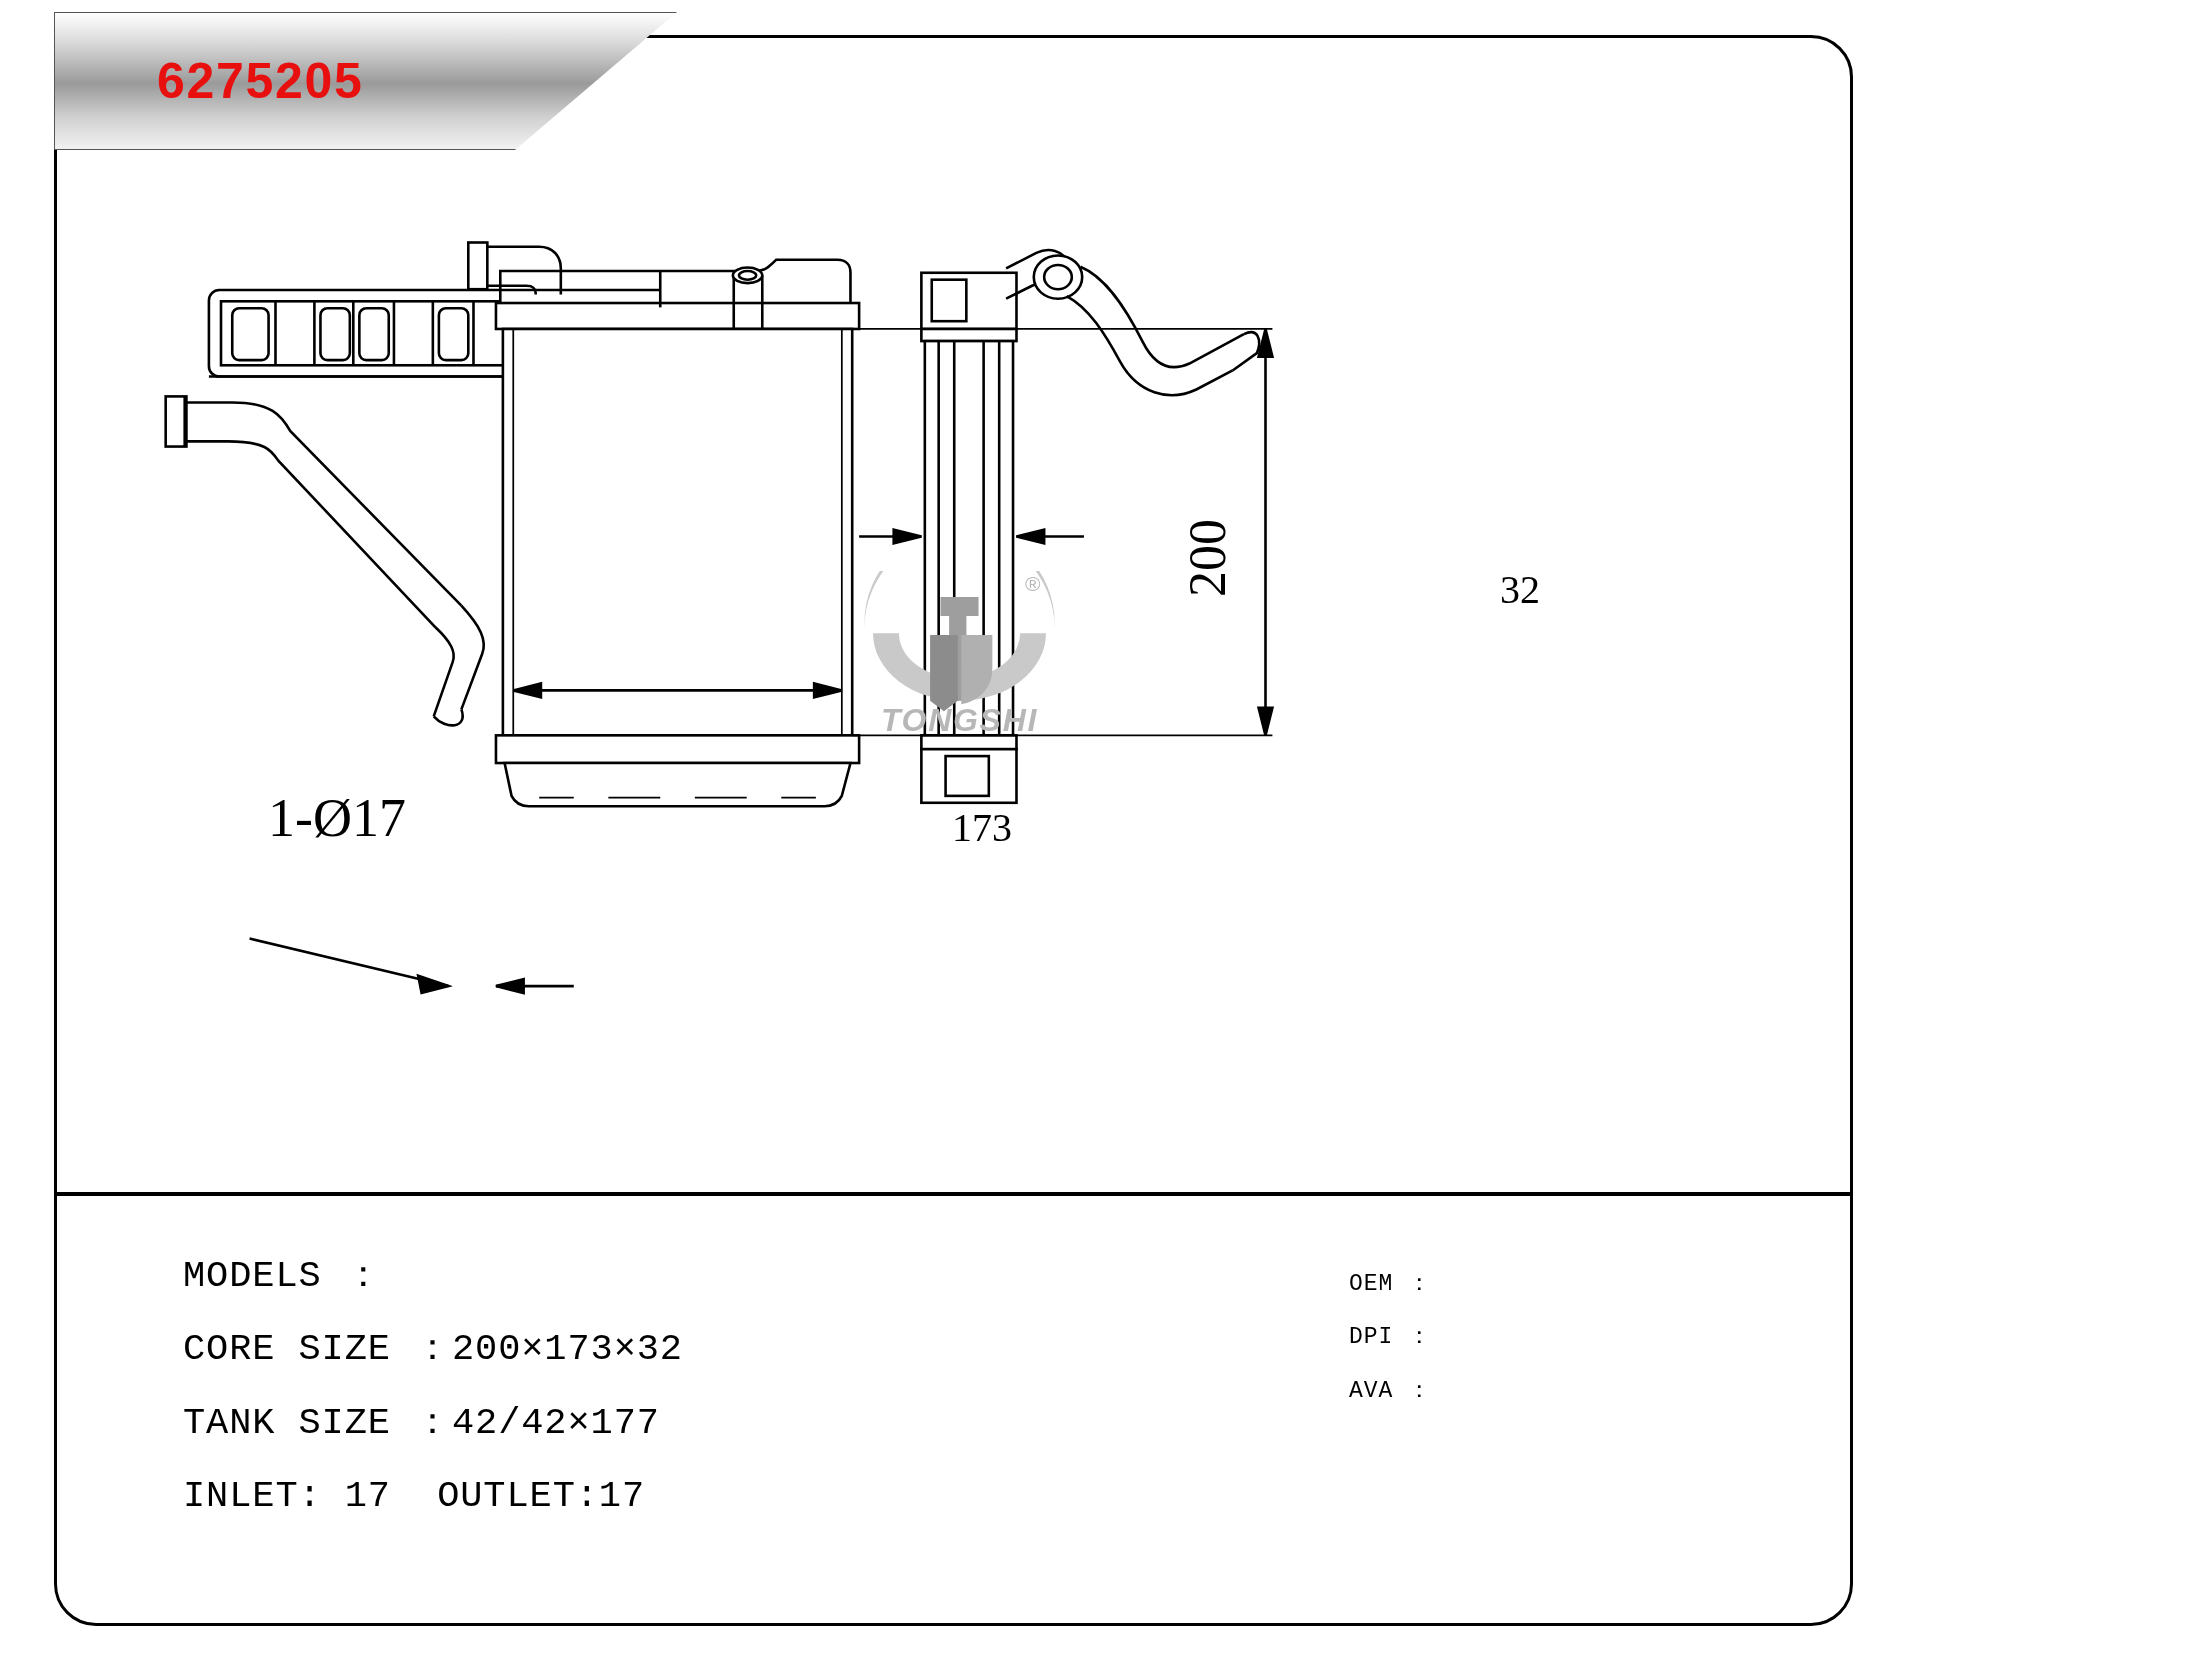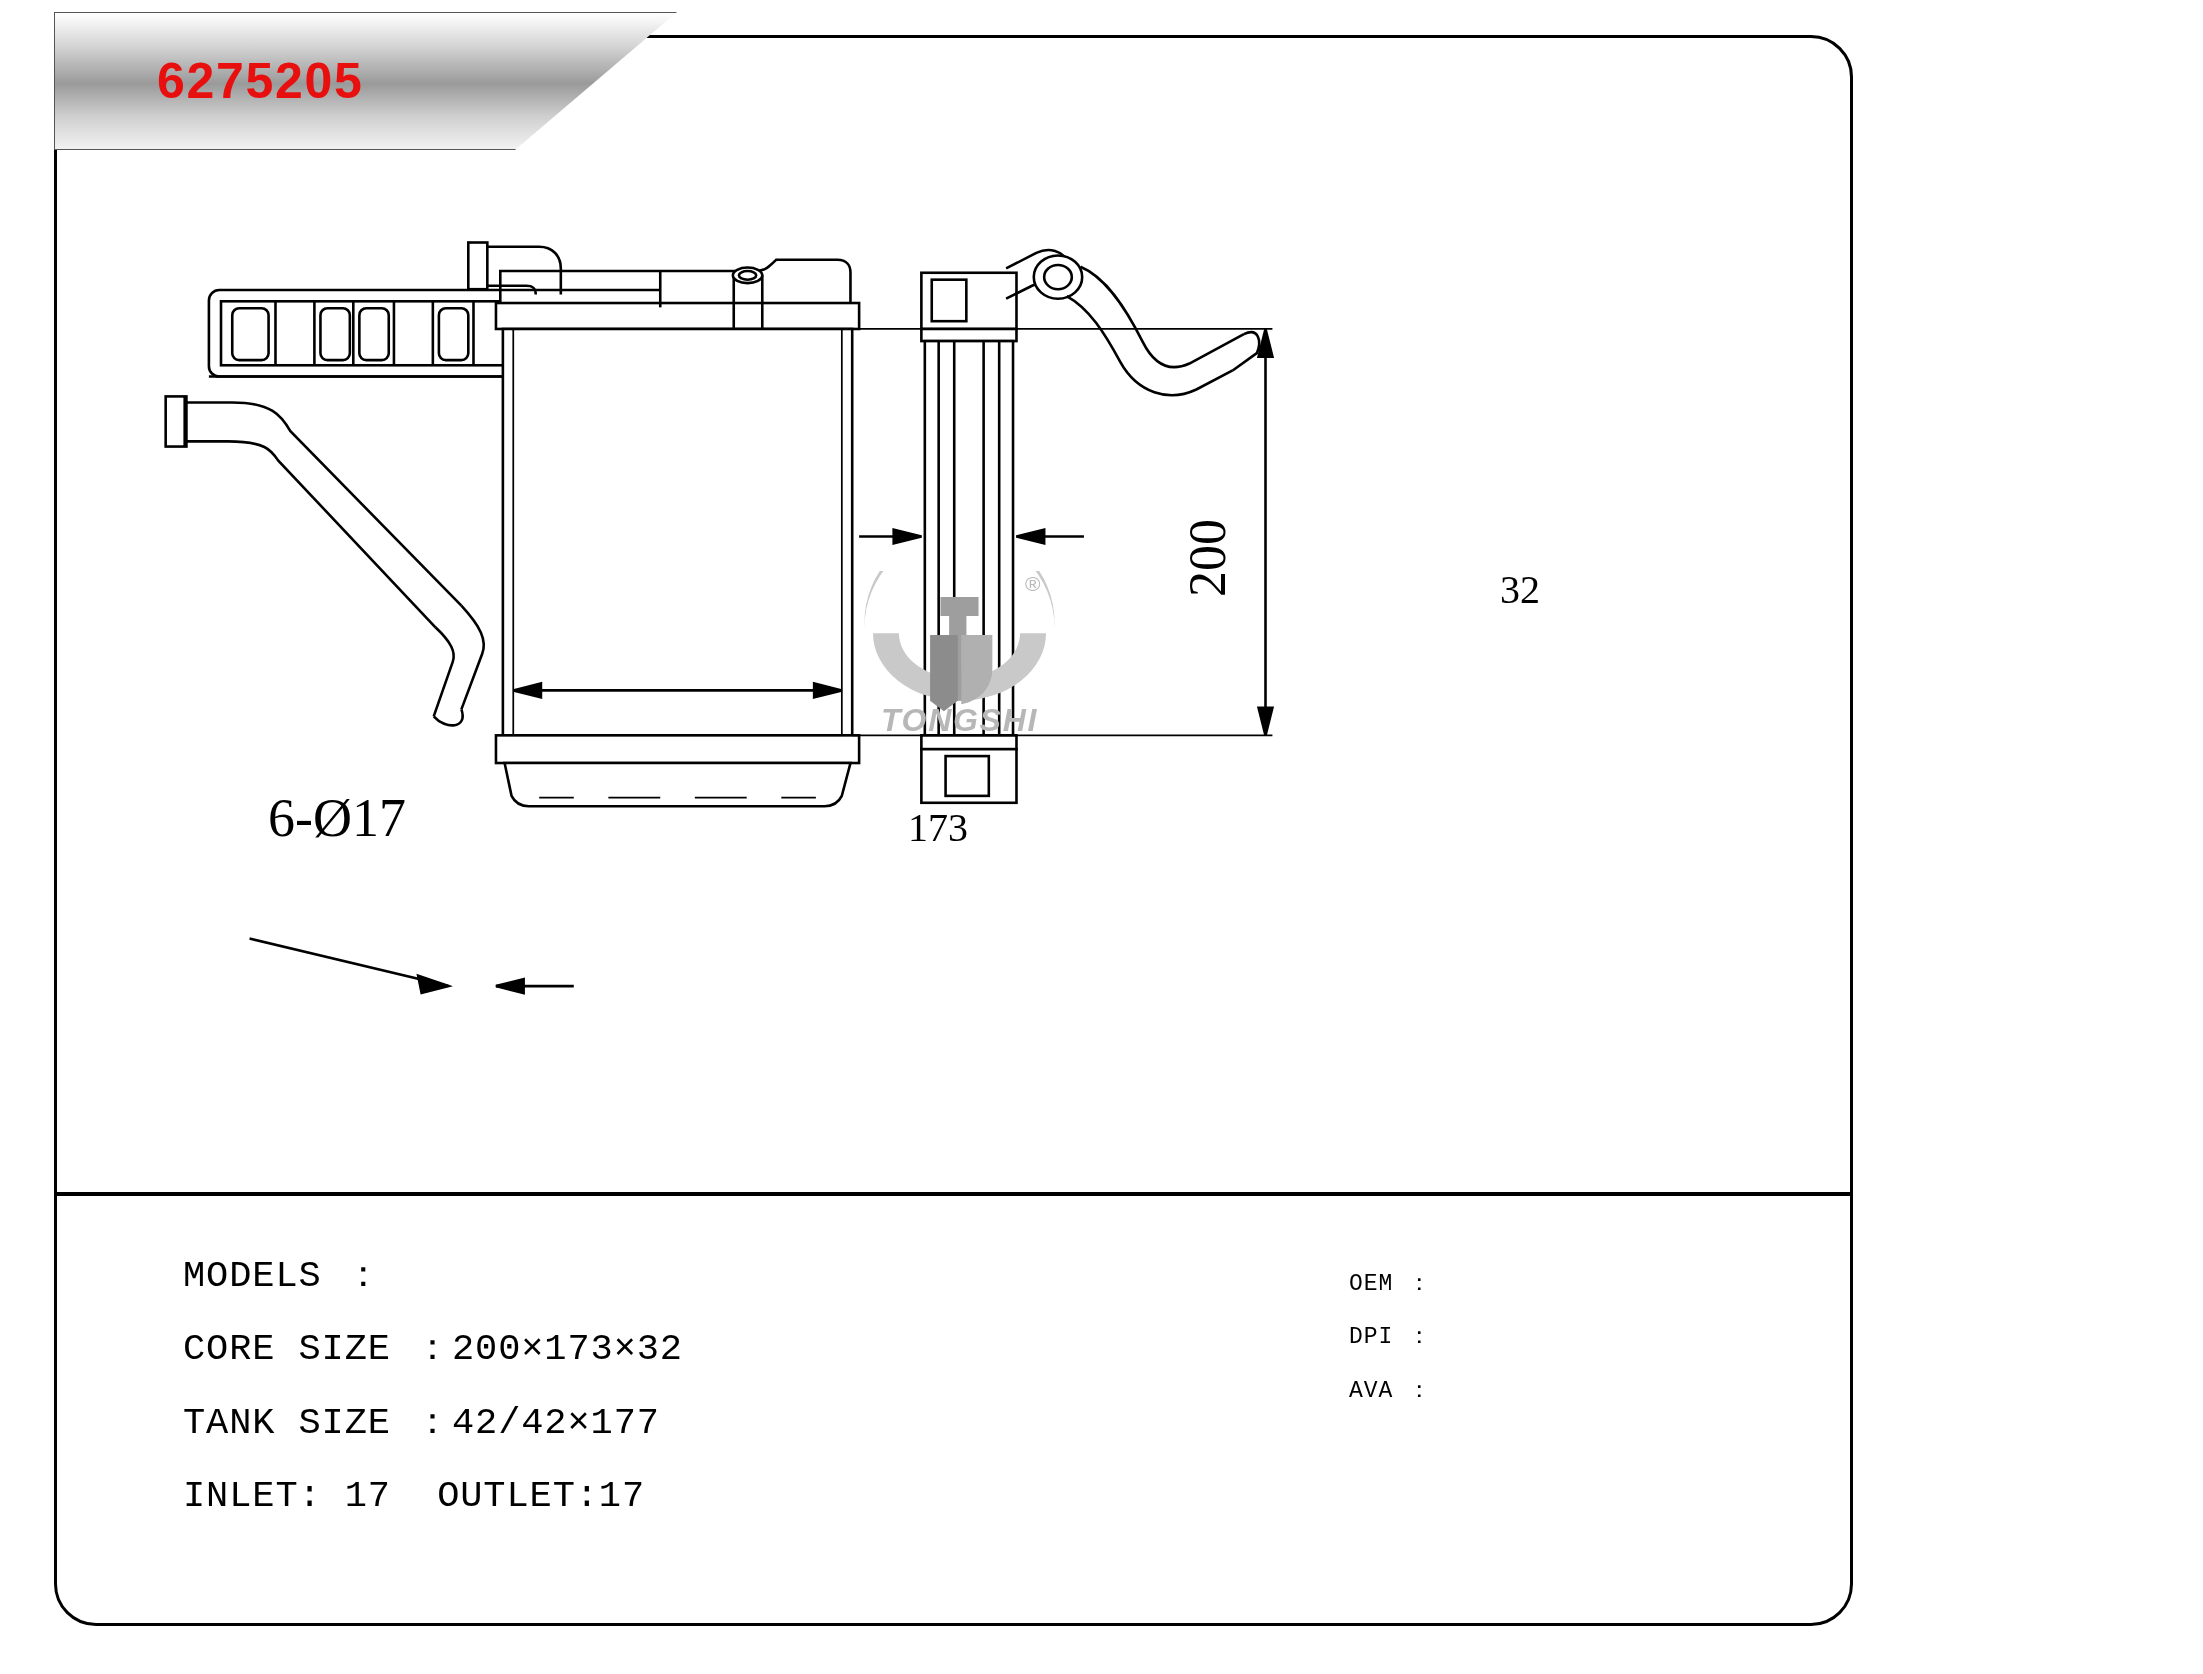--- a/index.html
+++ b/index.html
@@ -137,21 +137,21 @@
     font-family: "Liberation Serif", serif;
     white-space: nowrap;
   }
   #dim-200 {
     left: 1178px;
     top: 597px;
     transform: rotate(-90deg);
     transform-origin: left top;
     font-size: 52px;
   }
-  #dim-173 { left: 908px; top: 804px; }
+  #dim-173 { left: 952px; top: 804px; }
   #dim-32  { left: 1500px; top: 566px; }
   #dim-hole { left: 268px; top: 787px; font-size: 54px; }
 </style>
 </head>
 <body>
 
 <div id="page">
 
   <div id="frame"></div>
 
@@ -270,21 +270,21 @@
     <path d="M108,30 L152,30 L152,52 L138,52 L138,150 L118,150 L118,52 L108,52 Z" fill="#9e9e9e"></path>
     <path d="M96,74 L128,74 L128,150 L112,162 L96,150 Z" fill="#8c8c8c"></path>
     <path d="M132,74 L168,74 L168,112 C168,136 152,150 132,154 Z" fill="#b0b0b0"></path>
   </svg>
   <div id="logo-reg">®</div>
   <div id="logo-text">TONGSHI</div>
 
   <div class="dim" id="dim-200">200</div>
   <div class="dim" id="dim-173">173</div>
   <div class="dim" id="dim-32">32</div>
-  <div class="dim" id="dim-hole">6-Ø17</div>
+  <div class="dim" id="dim-hole">1-Ø17</div>
 
   <div id="divider"></div>
 
   <div id="specs-left">
     <div class="spec-row">MODELS ：</div>
     <div class="spec-row">CORE SIZE ：200×173×32</div>
     <div class="spec-row">TANK SIZE ：42/42×177</div>
     <div class="spec-row">INLET: 17  OUTLET:17</div>
   </div>
 

